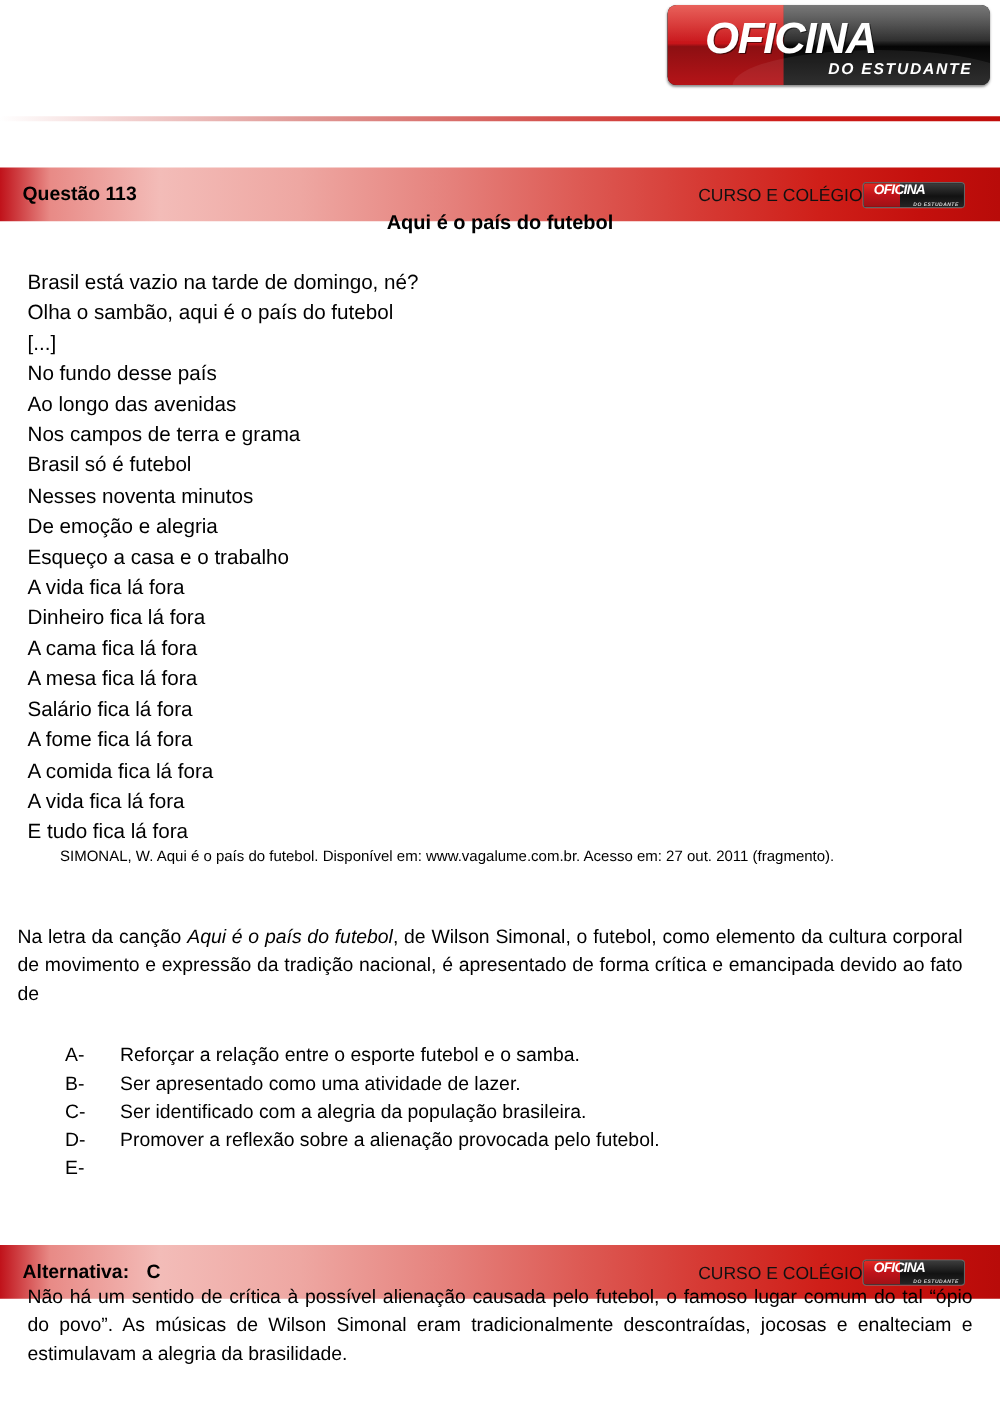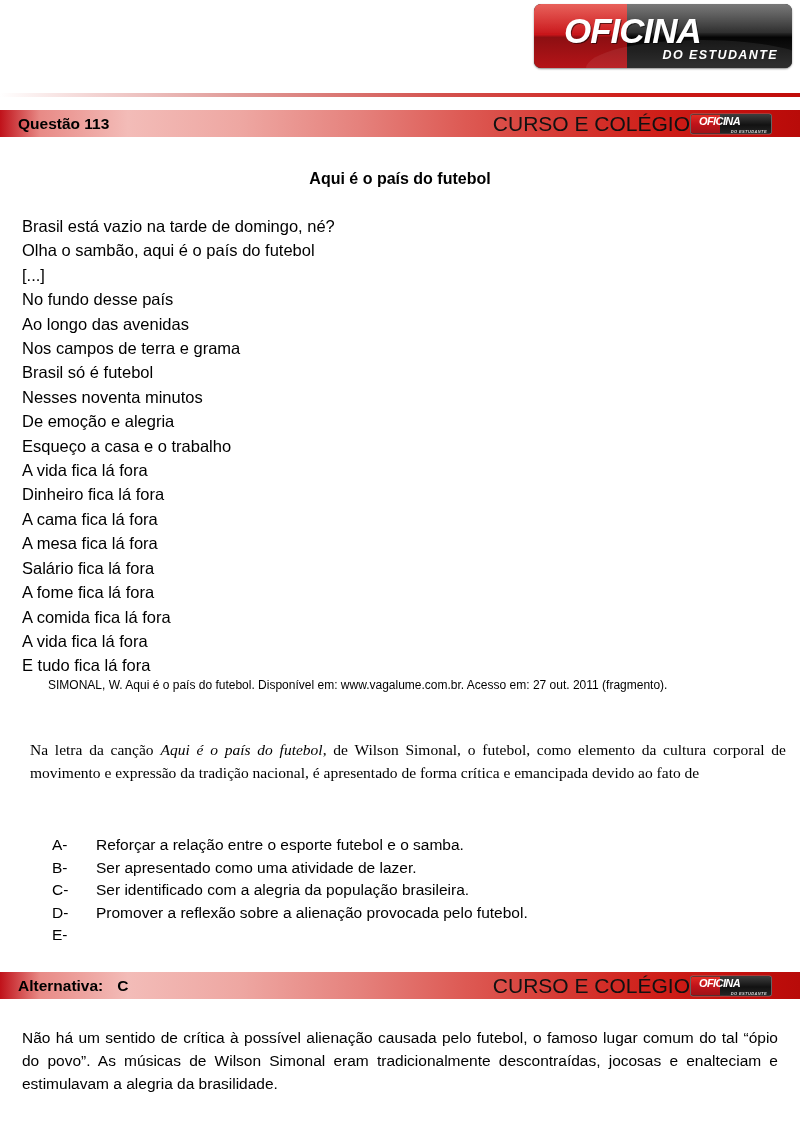--- a/index.html
+++ b/index.html
@@ -101,52 +101,53 @@
     height: 4px;
     background: linear-gradient(90deg,
       #ffffff 0%, #f3d3d2 12%, #e09a97 30%, #d4534f 55%, #cf1f1b 78%, #c00d0a 100%);
   }
 
   
   .bar {
     position: absolute;
     left: 0;
     width: 800px;
-    height: 27px;
+    height: 43px;
     background: linear-gradient(90deg,
       #c0121a 0%,
       #e88a86 5%,
       #f3bcb8 16%,
       #eea7a2 30%,
       #e5817c 45%,
       #dd5a54 58%,
       #d63a34 70%,
       #cf1f19 82%,
       #c4100d 92%,
       #b80b09 100%);
+    margin-top: 24px;
   }
   .bar-question { top: 110px; }
   .bar-answer   { top: 972px; }
 
   .bar-left-label {
     position: absolute;
     left: 18px;
     top: 50%;
     transform: translateY(-50%);
     font-size: 15.5px;
     font-weight: bold;
     color: #000000;
     white-space: nowrap;
   }
   .bar-right-label {
     position: absolute;
     right: 110px;
     top: 50%;
     transform: translateY(-50%);
-    font-size: 21px;
+    font-size: 14px;
     color: #111111;
     white-space: nowrap;
   }
   .answer-letter {
     margin-left: 14px;
   }
 
   
   .bar-mini-logo {
     position: absolute;
@@ -216,27 +217,26 @@
   .source {
     position: absolute;
     left: 48px;
     top: 678px;
     font-size: 12px;
     white-space: nowrap;
   }
 
   .stem {
     position: absolute;
-    left: 30px;
+    left: 14px;
     top: 738px;
     width: 756px;
     font-size: 15.5px;
     line-height: 23px;
     text-align: justify;
-    font-family: Liberation Serif, serif;
   }
   .stem em { font-style: italic; }
 
   .options {
     position: absolute;
     left: 52px;
     top: 834px;
     font-size: 15.5px;
     line-height: 22.6px;
   }

